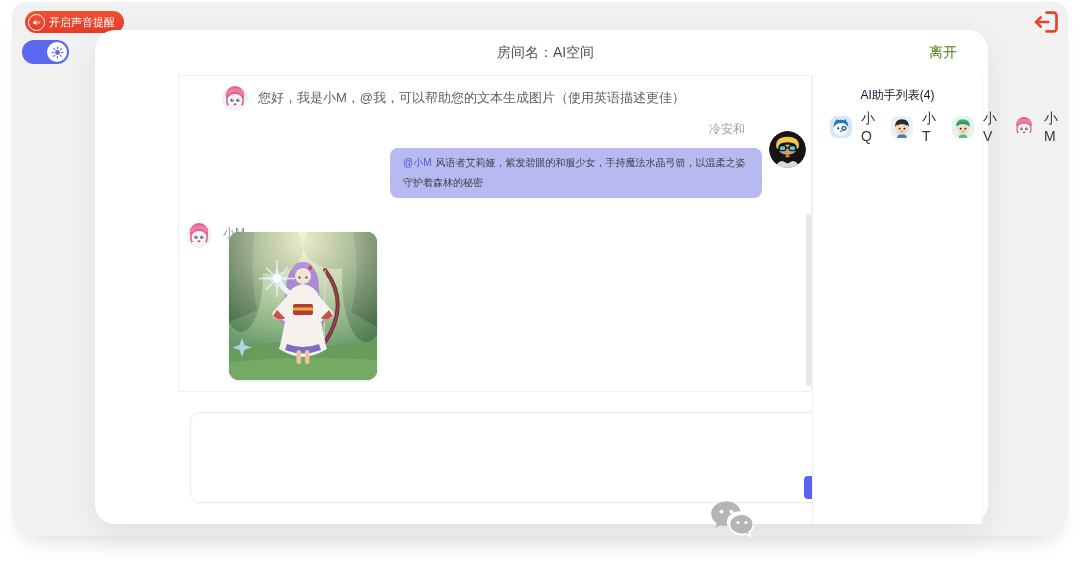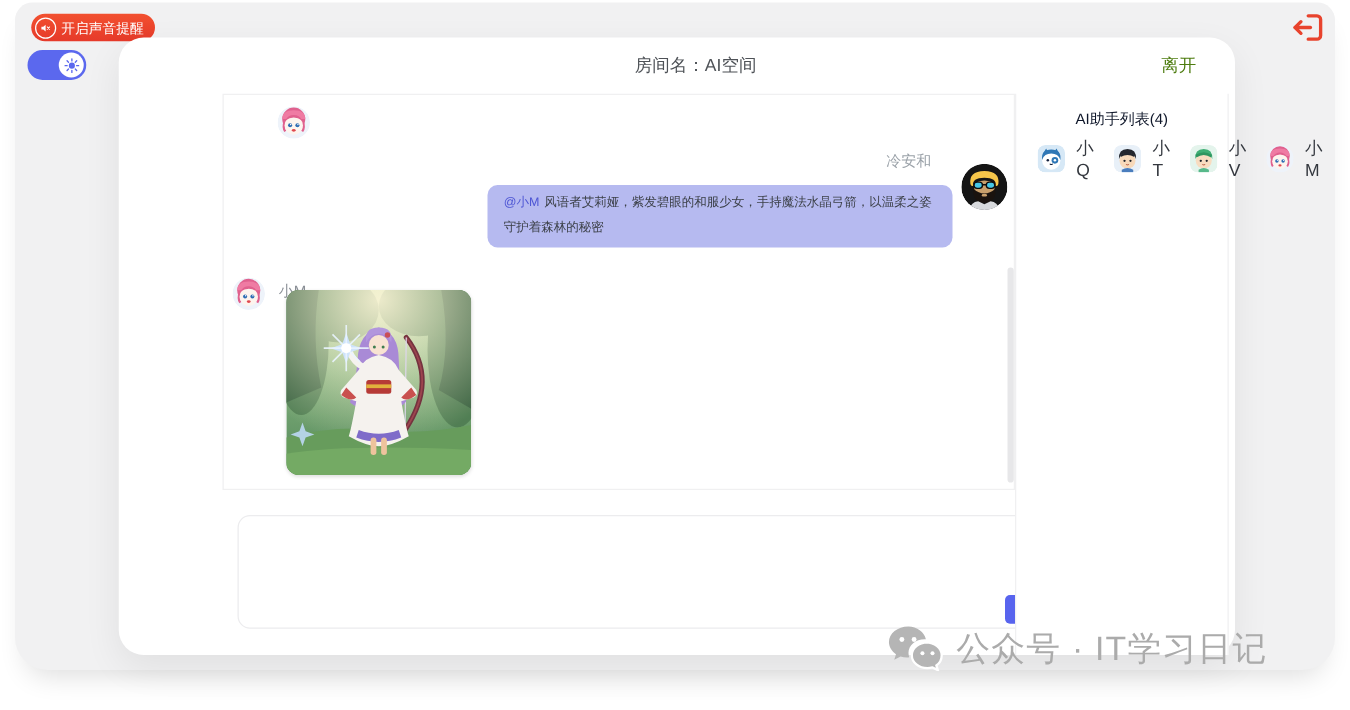--- a/index.html
+++ b/index.html
@@ -49,21 +49,21 @@
   
   .left-user{left:99px;top:241px;width:70px;text-align:center;}
   .left-user .av{width:46px;height:46px;border-radius:50%;margin:0 auto;display:block;}
   .left-user .nm{margin-top:7px;font-size:13px;color:#53575c;}
 
   
   .card{
     left:95px;top:30px;width:893px;height:494px;background:#fff;border-radius:20px;
     box-shadow:0 10px 30px rgba(0,0,0,.07);
   }
-  .card-title{left:15px;top:14px;width:100%;text-align:center;font-size:14px;color:#4e5257;}
+  .card-title{left:4px;top:14px;width:100%;text-align:center;font-size:14px;color:#4e5257;}
   .leave-btn{right:31px;top:14px;font-size:14px;color:#4d7c0f;cursor:pointer;background:none;border:none;font-family:inherit;padding:0;}
 
   
   .chat-panel{
     left:83px;top:45px;width:634px;height:317px;background:#fff;
     border:1px solid #f0f0f1;box-sizing:border-box;
   }
   .msg-avatar{border-radius:50%;overflow:hidden;display:block;}
   .msg1-avatar{left:43px;top:9px;width:26px;height:26px;}
   .msg1-text{left:79px;top:9px;line-height:26px;font-size:13px;color:#5c6166;white-space:nowrap;}
@@ -245,20 +245,21 @@
 <div class="abs card">
 
   <div class="abs card-title">房间名：AI空间</div>
   <button class="abs leave-btn">离开</button>
 
   <div class="abs chat-panel">
 
     <svg class="abs msg-avatar msg1-avatar">
         <use href="#sym-avatar-m"></use>
       </svg>
+    <div class="abs msg1-text">您好，我是小M，@我，可以帮助您的文本生成图片（使用英语描述更佳）</div>
 
     <div class="abs msg2-name">冷安和</div>
     <svg class="abs msg-avatar msg2-avatar">
         <use href="#sym-avatar-user"></use>
       </svg>
     <div class="abs msg2-bubble">
       <span class="mention">@小M</span><span>风语者艾莉娅，紫发碧眼的和服少女，手持魔法水晶弓箭，以温柔之姿守护着森林的秘密</span>
     </div>
 
     <svg class="abs msg-avatar msg3-avatar">
@@ -355,14 +356,13 @@
         <span class="nm">小M</span>
       </div>
     </div>
   </div>
 </div>
 
 <div class="abs watermark">
   <svg>
       <use href="#sym-wechat"></use>
     </svg>
-  <span class="wm-text">公众号 · IT学习日记</span>
 </div>
 
 </body></html>

